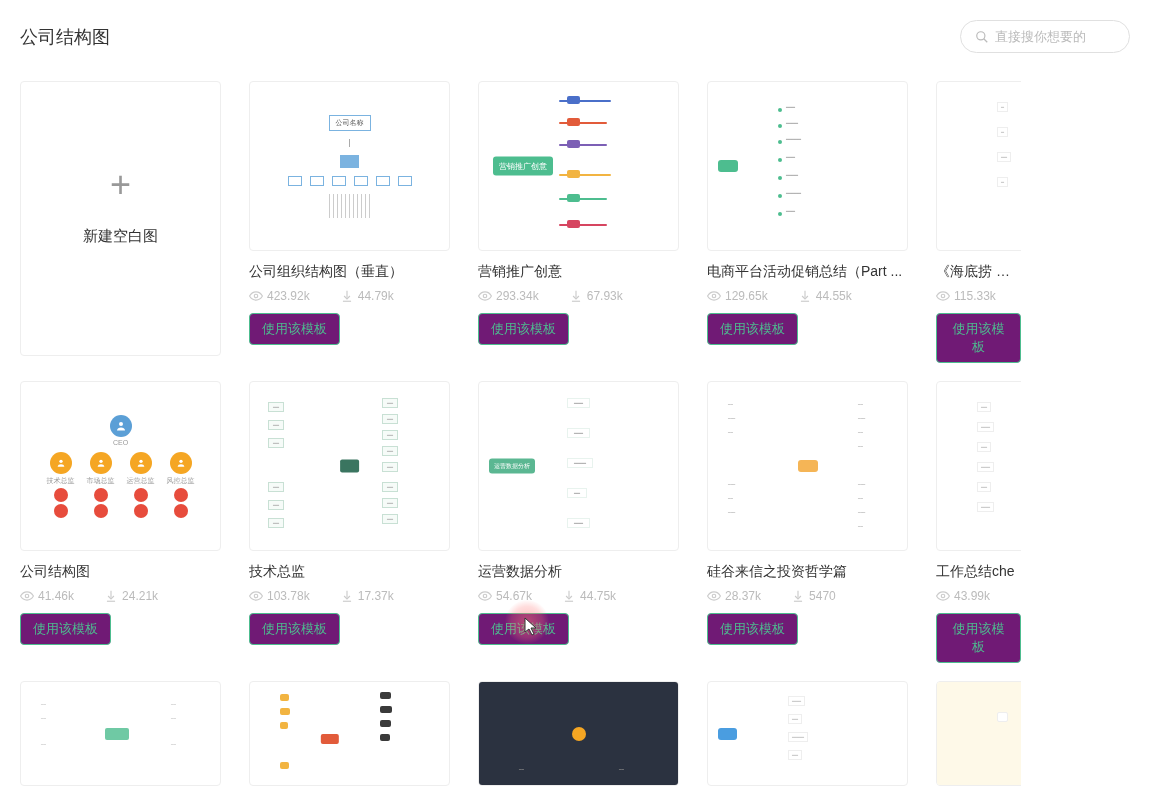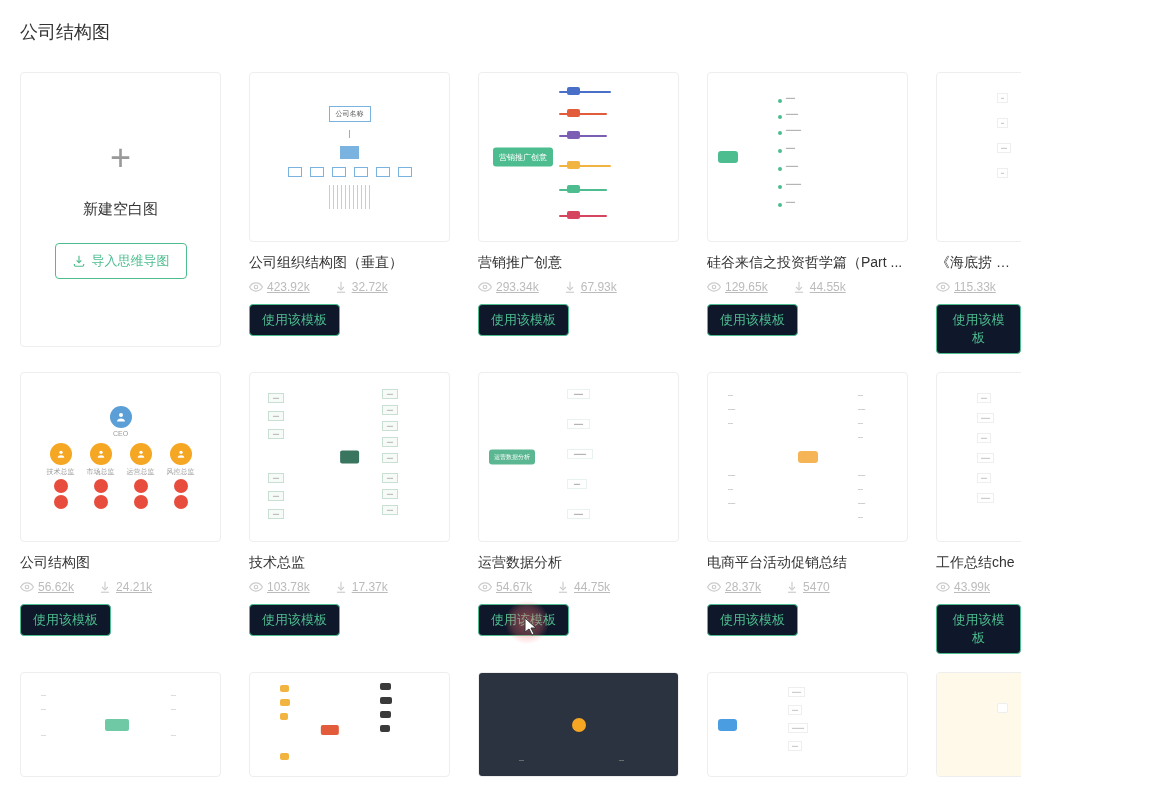--- a/index.html
+++ b/index.html
@@ -103,34 +103,33 @@
   .card-title {
     font-size: 14px;
     color: #333;
     margin-top: 12px;
     white-space: nowrap;
     overflow: hidden;
     text-overflow: ellipsis;
   }
   .stats {
     display: flex;
-    gap: 24px;
+    gap: 30px;
     margin-top: 8px;
     color: #bbb;
     font-size: 12px;
-    text-decoration: underline;
   }
   .stat { display: flex; align-items: center; gap: 4px; }
   .stat svg { width: 14px; height: 14px; }
   .use-btn {
     margin-top: 10px;
     align-self: flex-start;
     border: 1px solid #4dbd8f;
     color: #4dbd8f;
-    background: #0f172a;
+    background: #701a75;
     padding: 6px 12px;
     border-radius: 4px;
     font-size: 13px;
     cursor: pointer;
   }
   .row3 .thumb { height: 105px; }
 
   
   .th-org { display:flex; flex-direction:column; align-items:center; justify-content:center; gap:8px; font-size:7px; color:#999; }
   .th-org .box { border:1px solid #7bb3e0; padding:2px 6px; background:#fff; color:#555; }
@@ -217,35 +216,34 @@
     left: 524px;
     top: 617px;
     pointer-events: none;
   }
 </style>
 </head>
 <body>
 
 <div class="header">
   <div class="page-title">公司结构图</div>
+  <div class="search-box">
+    <svg width="14" height="14" viewBox="0 0 24 24" fill="none" stroke="#bbb" stroke-width="2">
+        <circle cx="10" cy="10" r="7"></circle>
+        <line x1="21" y1="21" x2="15" y2="15"></line>
+      </svg>
+    <input class="search-input" placeholder="直接搜你想要的" style="">
+  </div>
 </div>
 
 <div class="grid">
 
   <div class="new-card">
     <div class="plus-icon">+</div>
     <div class="new-blank-label">新建空白图</div>
-    <button class="import-btn">
-      <svg width="14" height="14" viewBox="0 0 24 24" fill="none" stroke="#4dbd8f" stroke-width="2">
-          <path d="M12 3v12"></path>
-          <path d="M8 11l4 4 4-4"></path>
-          <path d="M4 17v2a2 2 0 0 0 2 2h12a2 2 0 0 0 2-2v-2"></path>
-        </svg>
-      <span>导入思维导图</span>
-    </button>
   </div>
 
   <div class="card">
     <div class="thumb">
       <div class="th-org">
         <div class="box">公司名称</div>
         <div class="line"></div>
         <div class="box" style="background:#7bb3e0;color:#fff;padding:2px 8px;">&nbsp;</div>
         <div class="row">
             <div class="sm"></div>
@@ -278,21 +276,21 @@
             <circle cx="12" cy="12" r="3"></circle>
           </svg>
           <span>423.92k</span>
         </div>
       <div class="stat">
           <svg viewBox="0 0 24 24" fill="none" stroke="#ccc" stroke-width="2">
             <path d="M12 3v12"></path>
             <path d="M7 12l5 5 5-5"></path>
             <path d="M5 21h14"></path>
           </svg>
-          <span>32.72k</span>
+          <span>44.79k</span>
         </div>
     </div>
     <button class="use-btn">使用该模板</button>
   </div>
 
   <div class="card">
     <div class="thumb">
       <div class="th-mind">
         <div class="center">营销推广创意</div>
         <div class="branch" style="top:18px;width:52px;background:#4a6fc9;"></div>
@@ -343,21 +341,21 @@
         <div class="dot" style="background:#4dbd8f;left:70px;top:76px;"></div>
           <div class="item" style="left:78px;top:72px;">━━━</div>
         <div class="dot" style="background:#4dbd8f;left:70px;top:94px;"></div>
           <div class="item" style="left:78px;top:90px;">━━━━</div>
         <div class="dot" style="background:#4dbd8f;left:70px;top:112px;"></div>
           <div class="item" style="left:78px;top:108px;">━━━━━</div>
         <div class="dot" style="background:#4dbd8f;left:70px;top:130px;"></div>
           <div class="item" style="left:78px;top:126px;">━━━</div>
       </div>
     </div>
-    <div class="card-title">硅谷来信之投资哲学篇（Part ...</div>
+    <div class="card-title">电商平台活动促销总结（Part ...</div>
     <div class="stats">
       <div class="stat">
           <svg viewBox="0 0 24 24" fill="none" stroke="#ccc" stroke-width="2">
             <path d="M1 12s4-7 11-7 11 7 11 7-4 7-11 7S1 12 1 12z"></path>
             <circle cx="12" cy="12" r="3"></circle>
           </svg>
           <span>129.65k</span>
         </div>
       <div class="stat">
           <svg viewBox="0 0 24 24" fill="none" stroke="#ccc" stroke-width="2">
@@ -456,21 +454,21 @@
         </div>
       </div>
     </div>
     <div class="card-title">公司结构图</div>
     <div class="stats">
       <div class="stat">
           <svg viewBox="0 0 24 24" fill="none" stroke="#ccc" stroke-width="2">
             <path d="M1 12s4-7 11-7 11 7 11 7-4 7-11 7S1 12 1 12z"></path>
             <circle cx="12" cy="12" r="3"></circle>
           </svg>
-          <span>56.62k</span>
+          <span>41.46k</span>
         </div>
       <div class="stat">
           <svg viewBox="0 0 24 24" fill="none" stroke="#ccc" stroke-width="2">
             <path d="M12 3v12"></path>
             <path d="M7 12l5 5 5-5"></path>
             <path d="M5 21h14"></path>
           </svg>
           <span>24.21k</span>
         </div>
     </div>
@@ -563,21 +561,21 @@
         <div class="node" style="left:150px;top:20px;">━━</div>
           <div class="node" style="left:150px;top:34px;">━━━</div>
         <div class="node" style="left:150px;top:48px;">━━</div>
           <div class="node" style="left:150px;top:62px;">━━</div>
         <div class="node" style="left:150px;top:100px;">━━━</div>
           <div class="node" style="left:150px;top:114px;">━━</div>
         <div class="node" style="left:150px;top:128px;">━━━</div>
           <div class="node" style="left:150px;top:142px;">━━</div>
       </div>
     </div>
-    <div class="card-title">电商平台活动促销总结</div>
+    <div class="card-title">硅谷来信之投资哲学篇</div>
     <div class="stats">
       <div class="stat">
           <svg viewBox="0 0 24 24" fill="none" stroke="#ccc" stroke-width="2">
             <path d="M1 12s4-7 11-7 11 7 11 7-4 7-11 7S1 12 1 12z"></path>
             <circle cx="12" cy="12" r="3"></circle>
           </svg>
           <span>28.37k</span>
         </div>
       <div class="stat">
           <svg viewBox="0 0 24 24" fill="none" stroke="#ccc" stroke-width="2">

